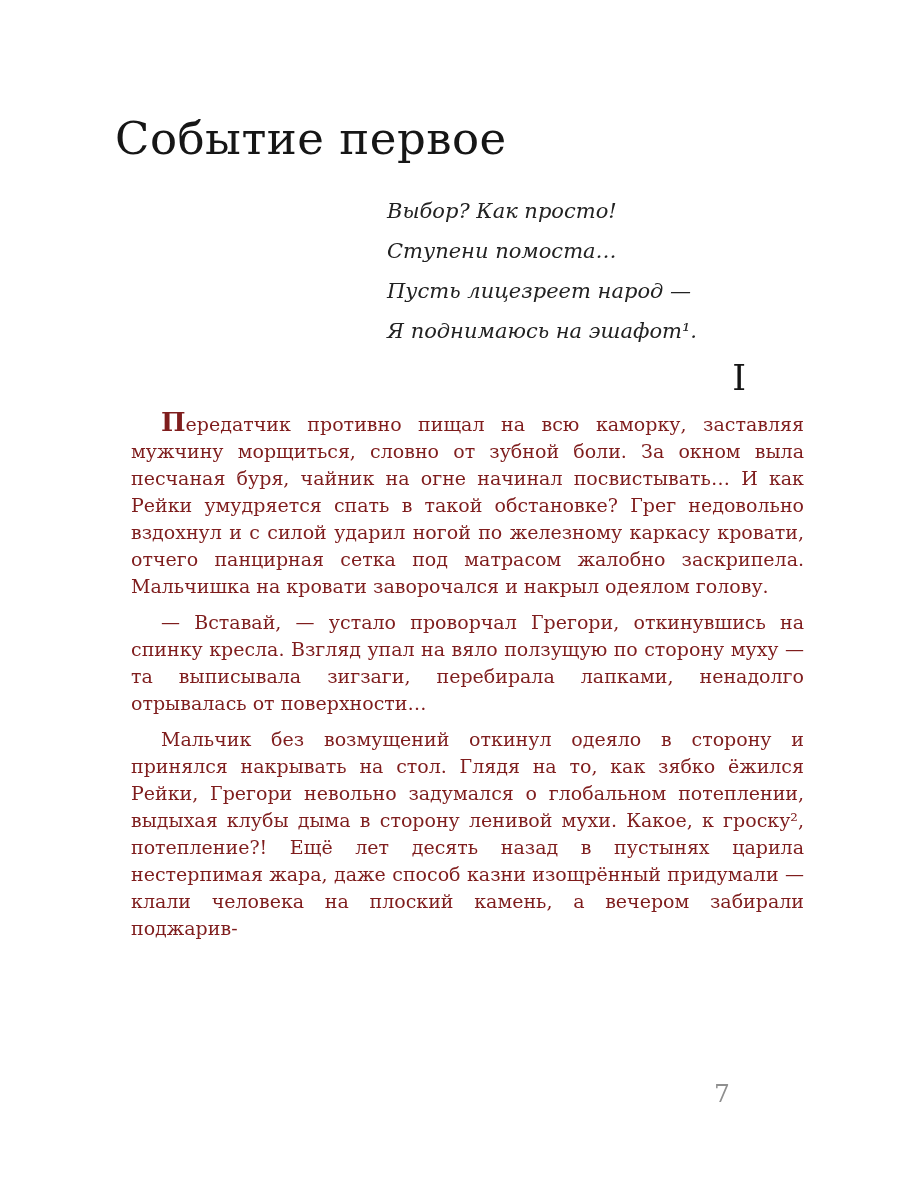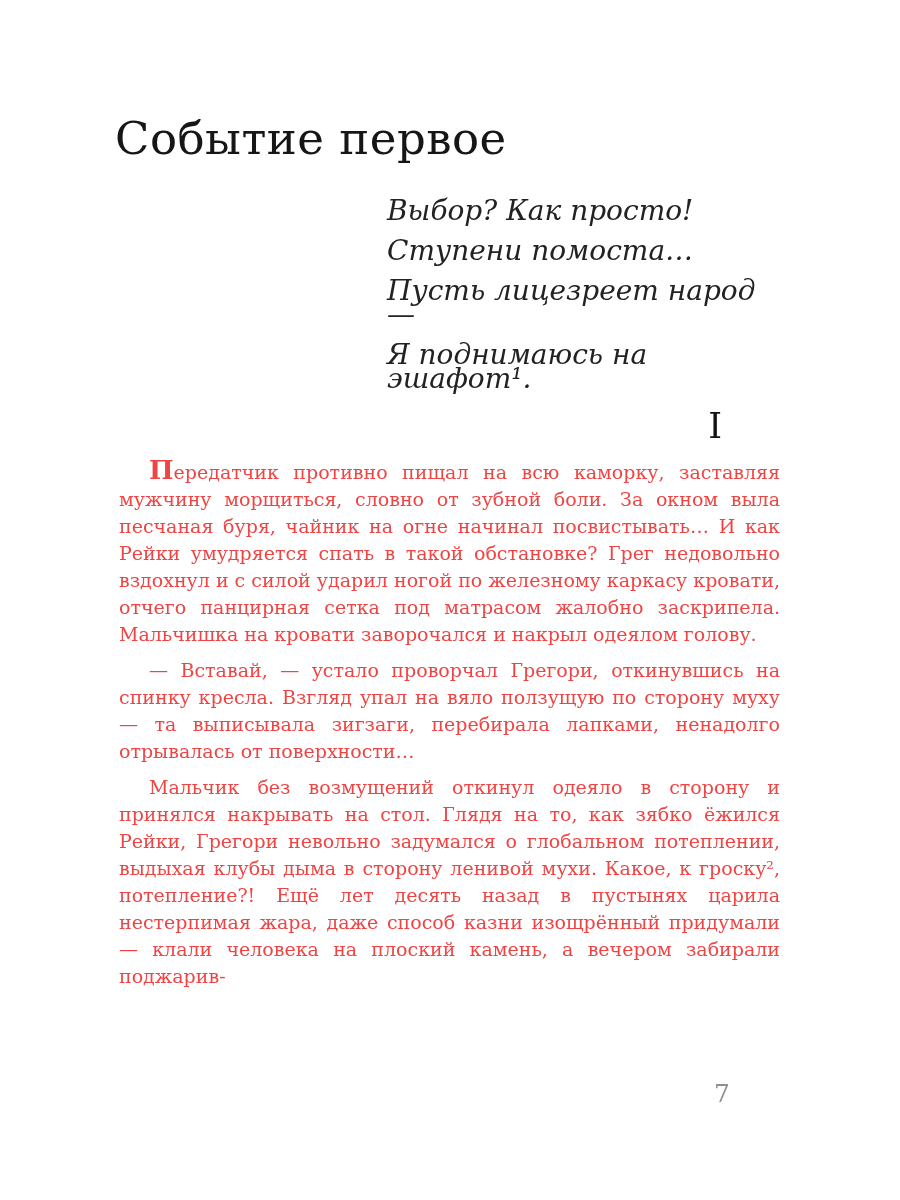--- a/index.html
+++ b/index.html
@@ -7,58 +7,58 @@
     padding: 0;
     background: #ffffff;
   }
   .page {
     position: relative;
     width: 900px;
     height: 1200px;
     margin: 0 auto;
     background: #ffffff;
     box-sizing: border-box;
-    padding: 112px 120px 0 115px;
+    padding: 112px 96px 0 115px;
     font-family: "DejaVu Serif", "Liberation Serif", serif;
     color: #1b1b1b;
     overflow: hidden;
   }
   .chapter-title {
     margin: 0 0 34px 0;
     font-size: 45px;
     font-weight: 400;
     letter-spacing: 0.5px;
     color: #161616;
   }
   .epigraph {
     margin-left: 272px;
     margin-bottom: 6px;
   }
   .epigraph p {
     margin: 0 0 16px 0;
     font-style: italic;
-    font-size: 28px;
+    font-size: 21px;
     line-height: 24px;
     color: #222222;
   }
   .section-number {
     text-align: right;
     padding-right: 58px;
     font-size: 35px;
     line-height: 38px;
     margin: 6px 0 12px 0;
     color: #141414;
   }
   .body p {
-    margin: 0 0 9px 4px;
+    margin: 0 0 9px 16px;
     font-size: 19px;
     line-height: 27px;
     text-align: justify;
     text-indent: 30px;
-    color: #ef4444;
+    color: #7f1d1d;
   }
   .body p.first {
     text-indent: 30px;
   }
   .drop-initial {
     font-weight: 700;
     font-size: 26px;
     line-height: 1;
   }
   .page-number {

